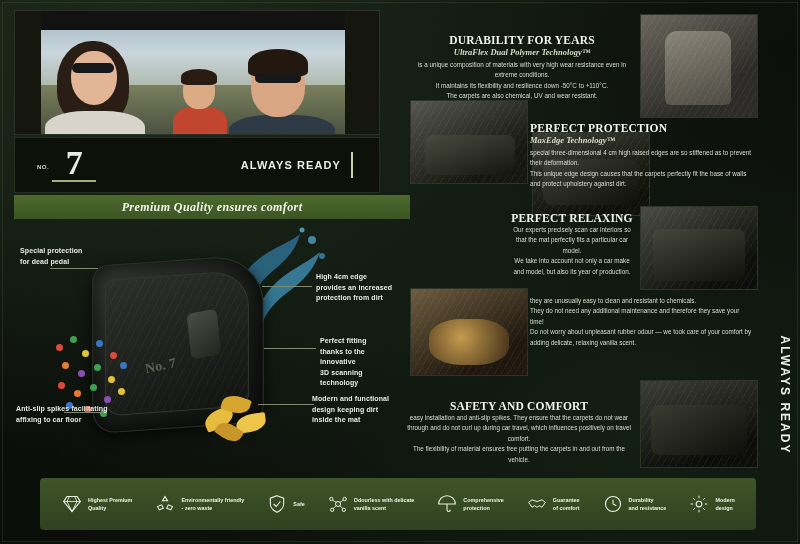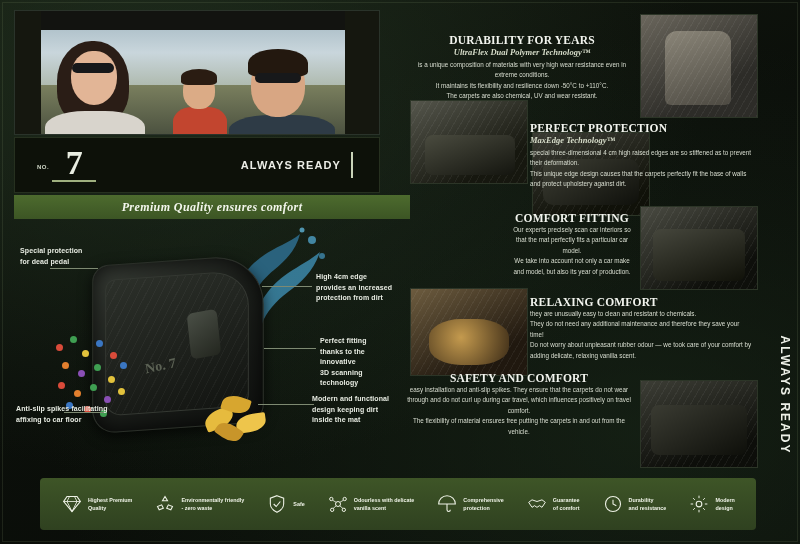--- a/index.html
+++ b/index.html
@@ -441,33 +441,32 @@
   </div>
 
   <div class="layer block" style="left:530px;top:122px;width:224px;">
     <h3 style="text-align:left;">PERFECT PROTECTION</h3>
     <h4 style="text-align:left;">MaxEdge Technology™</h4>
     <p style="white-space:pre-line;text-align:left;">special three-dimensional 4 cm high raised edges are so stiffened as to prevent their deformation.
 This unique edge design causes that the carpets perfectly fit the base of walls and protect upholstery against dirt.</p>
   </div>
 
   <div class="layer block" style="left:510px;top:212px;width:124px;">
-    <h3>COMFORT FITTING</h3>
+    <h3>PERFECT RELAXING</h3>
     <p style="white-space:pre-line;">Our experts precisely scan car interiors so that the mat perfectly fits a particular car model.
 We take into account not only a car make and model, but also its year of production.</p>
   </div>
 
   <div class="layer block" style="left:530px;top:296px;width:222px;">
-    <h3 style="text-align:left;">RELAXING COMFORT</h3>
     <p style="white-space:pre-line;text-align:left;">they are unusually easy to clean and resistant to chemicals.
 They do not need any additional maintenance and therefore they save your time!
 Do not worry about unpleasant rubber odour — we took care of your comfort by adding delicate, relaxing vanilla scent.</p>
   </div>
 
-  <div class="layer block" style="left:406px;top:372px;width:226px;">
+  <div class="layer block" style="left:406px;top:400px;width:226px;">
     <h3>SAFETY AND COMFORT</h3>
     <p style="white-space:pre-line;">easy installation and anti-slip spikes. They ensure that the carpets do not wear through and do not curl up during car travel, which influences positively on travel comfort.
 The flexibility of material ensures free putting the carpets in and out from the vehicle.</p>
   </div>
 
   <div class="layer vertical-ar">
     <span>ALWAYS READY</span>
   </div>
 
   <div class="layer icon-bar">

